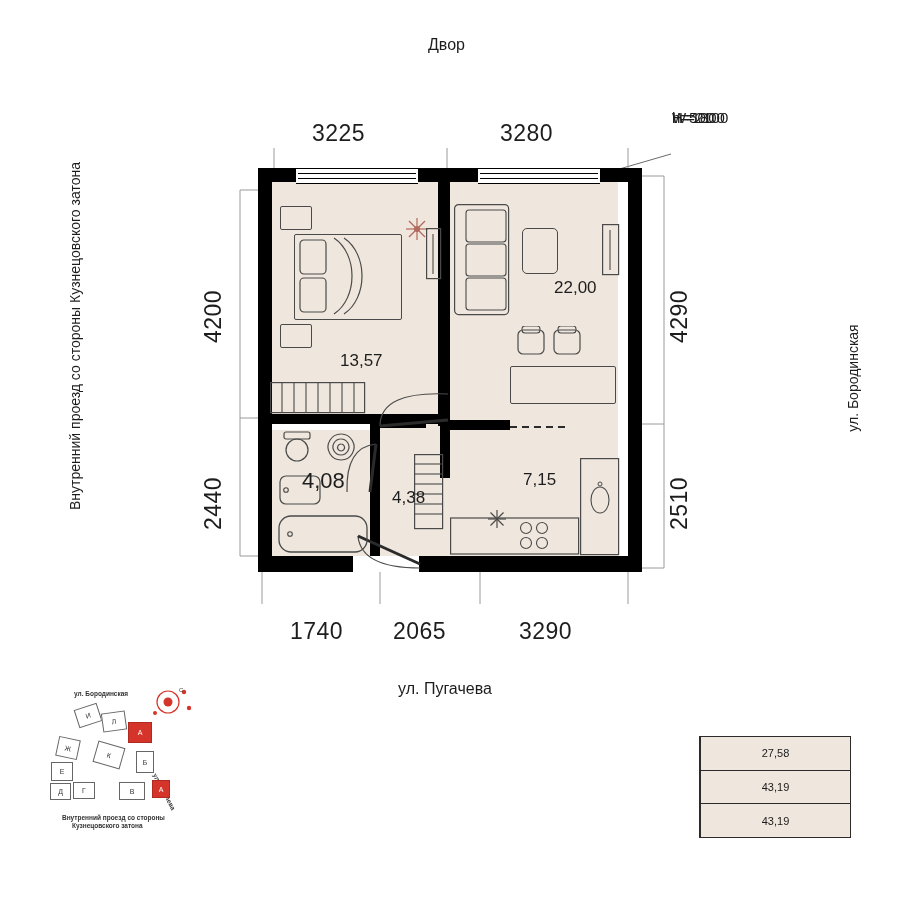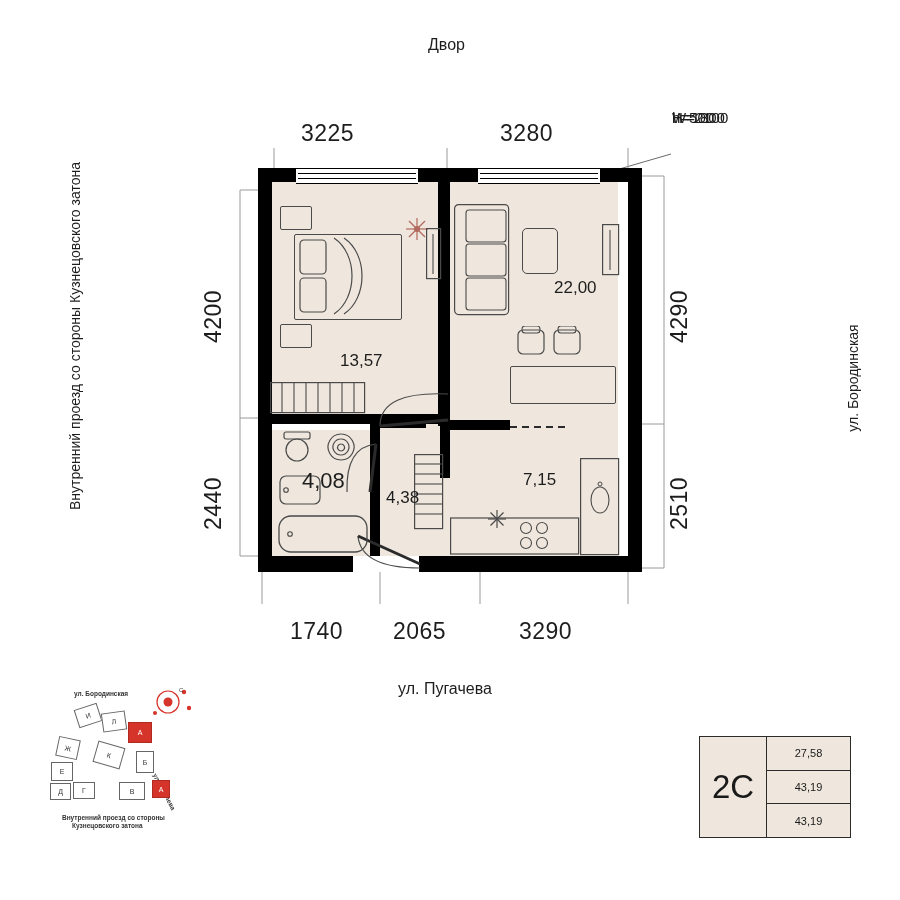--- a/index.html
+++ b/index.html
@@ -56,21 +56,21 @@
   <div class="topspec">h=500</div>
   <div class="topspec">W=2100</div>
 </div>
 
 <div class="abs" style="left:545px;top:152px;width:128px;height:40px;">
   <svg width="128" height="40" viewBox="0 0 128 40">
       <line x1="126" y1="2" x2="2" y2="38" stroke="#6a6a6a" stroke-width="1"></line>
     </svg>
 </div>
 
-<div class="abs dim" style="left:301px;top:120px;">3225</div>
+<div class="abs dim" style="left:312px;top:120px;">3225</div>
 <div class="abs dim" style="left:500px;top:120px;">3280</div>
 
 <div class="abs dim vert" style="left:187px;top:303px;transform:rotate(-90deg);">4200</div>
 <div class="abs dim vert" style="left:187px;top:490px;transform:rotate(-90deg);">2440</div>
 
 <div class="abs dim vert" style="left:653px;top:303px;transform:rotate(-90deg);">4290</div>
 <div class="abs dim vert" style="left:653px;top:490px;transform:rotate(-90deg);">2510</div>
 
 <div class="abs dim" style="left:290px;top:618px;">1740</div>
 <div class="abs dim" style="left:393px;top:618px;">2065</div>
@@ -289,26 +289,25 @@
           <line x1="2" y1="11" x2="20" y2="11"></line>
         <line x1="4.5" y1="4.5" x2="17.5" y2="17.5"></line>
           <line x1="17.5" y1="4.5" x2="4.5" y2="17.5"></line>
       </g>
     </svg>
   </div>
 
   <div class="abs area" style="left:82px;top:183px;font-size:17px;">13,57</div>
   <div class="abs area" style="left:296px;top:110px;font-size:17px;">22,00</div>
   <div class="abs area" style="left:44px;top:300px;font-size:22px;">4,08</div>
-  <div class="abs area" style="left:128px;top:320px;font-size:17px;">4,38</div>
+  <div class="abs area" style="left:134px;top:320px;font-size:17px;">4,38</div>
   <div class="abs area" style="left:265px;top:302px;font-size:17px;">7,15</div>
 </div>
 
 <div id="legend">
-  <div class="code">2С</div>
   <div class="vals">
     <div>27,58</div>
     <div>43,19</div>
     <div>43,19</div>
   </div>
 </div>
 
 <div id="sitemap">
   <div class="maplbl b" style="left:34px;top:14px;">ул. Бородинская</div>
   <div class="maplbl b" style="left:118px;top:96px;transform:rotate(62deg);transform-origin:left top;">ул. Пугачева</div>

